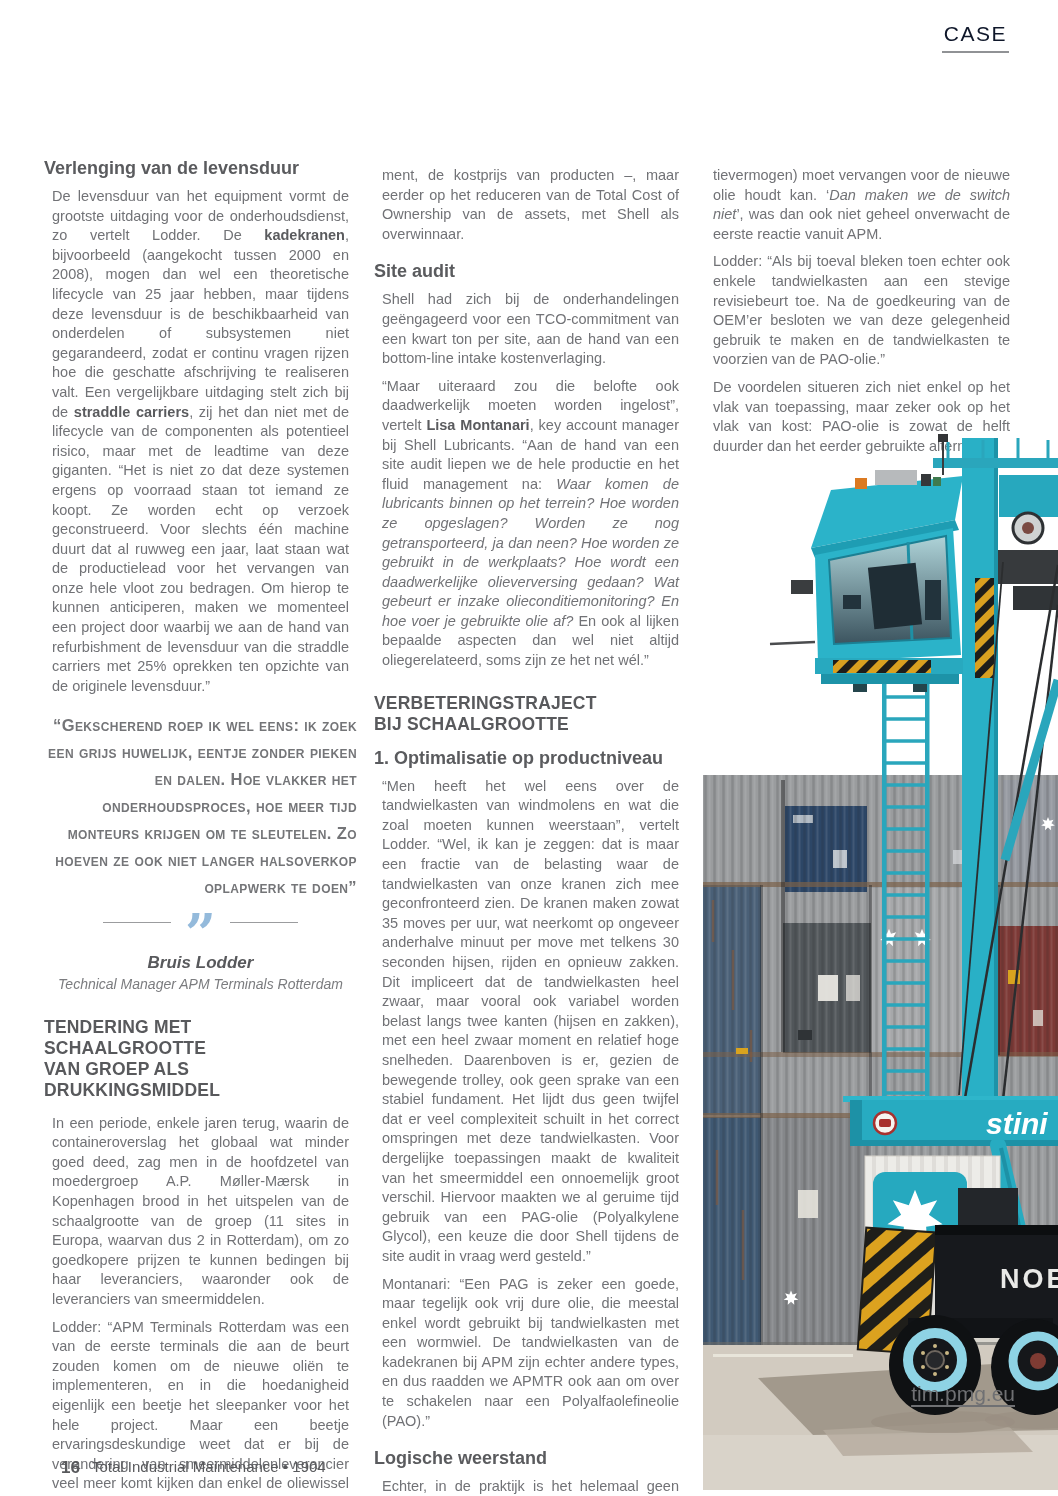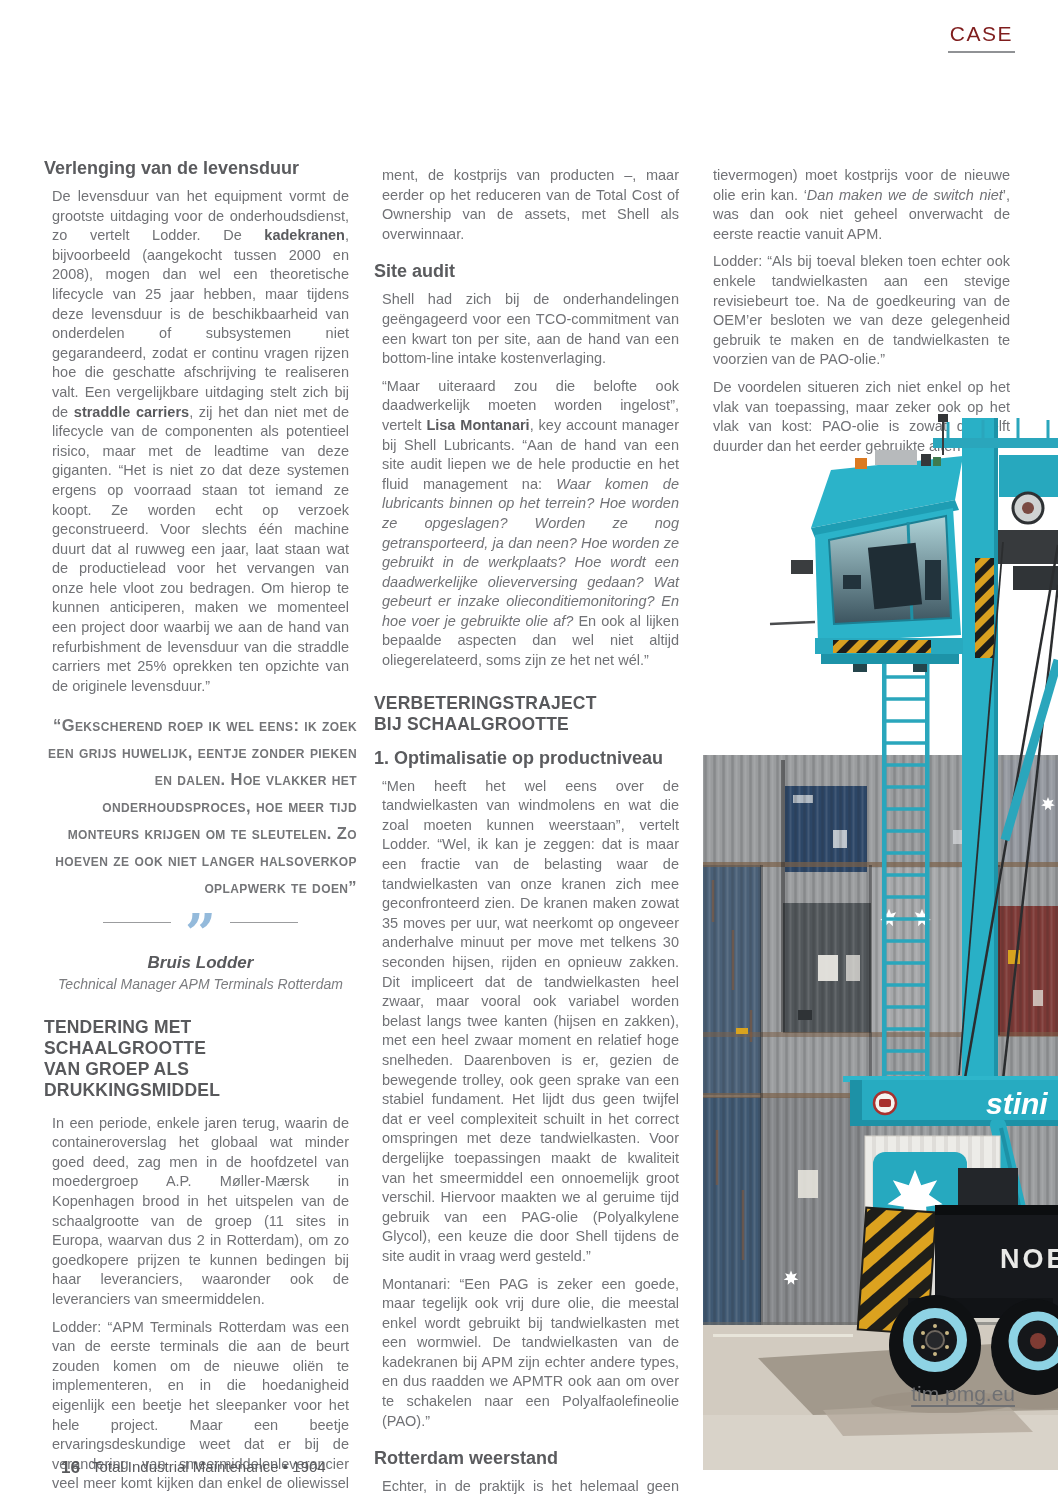--- a/index.html
+++ b/index.html
@@ -1,22 +1,22 @@
 <!DOCTYPE html>
 <html><head>
 <meta charset="utf-8">
 <style>
   html,body{margin:0;padding:0;background:#ffffff;}
   .page{
     position:relative;width:1058px;height:1496px;background:#ffffff;
     font-family:"Liberation Sans", sans-serif;color:#717276;overflow:hidden;
   }
   .case-label{
-    position:absolute;top:22px;right:43px;font-size:21px;letter-spacing:1.5px;
-    color:#7f1d1d;border-bottom:2px solid #909295;padding:0 2px 5px 2px;
+    position:absolute;top:22px;right:49px;font-size:21px;letter-spacing:1.5px;
+    color:#0f172a;border-bottom:2px solid #909295;padding:0 2px 5px 2px;
   }
   .col{position:absolute;top:158px;width:313px;font-size:14.5px;line-height:19.6px;text-align:justify;}
   .col1{left:44px;}
   .col2{left:374px;}
   .col3{left:705px;}
   .col p{margin:8px;}
   h3.sub{
     font-size:18px;font-weight:bold;color:#5a5b5e;margin:0 0 3px 0;line-height:21px;text-align:left;
   }
   h3.sub.mt{margin-top:17px;}
@@ -37,21 +37,21 @@
     position:relative;top:12px;font-family:"DejaVu Serif", serif;
   }
   .pq-author{font-weight:bold;font-style:italic;font-size:17px;color:#58595c;margin-top:14px;}
   .pq-role{font-style:italic;font-size:14px;color:#7b7c7f;margin-top:2px;}
   .footer{position:absolute;left:61px;top:1458px;color:#58595c;font-size:15px;}
   .footer .pgnum{font-size:17px;font-weight:bold;margin-right:12px;vertical-align:-1px;}
   .site-link{
     position:absolute;right:43px;top:1382px;font-size:21px;color:#6f7073;
     text-decoration:underline;text-underline-offset:4px;cursor:pointer;
   }
-  .photo{position:absolute;left:703px;top:410px;width:355px;height:1060px;}
+  .photo{position:absolute;left:703px;top:430px;width:355px;height:1060px;}
   .photo svg{display:block;width:100%;height:100%;}
 </style>
 </head>
 <body>
 
 <div class="page">
 
   <div class="case-label">CASE</div>
 
   <div class="col col1">
@@ -79,26 +79,26 @@
   <div class="col col2">
     <p>ment, de kostprijs van producten –, maar eerder op het reduceren van de Total Cost of Ownership van de assets, met Shell als overwinnaar.</p>
     <h3 class="sub mt">Site audit</h3>
     <p>Shell had zich bij de onderhandelingen geëngageerd voor een TCO-commitment van een kwart ton per site, aan de hand van een bottom-line intake kostenverlaging.</p>
     <p><span>“Maar uiteraard zou die belofte ook daadwerkelijk moeten worden ingelost”, vertelt </span><b class="term">Lisa Montanari</b><span>, key account manager bij Shell Lubricants. “Aan de hand van een site audit liepen we de hele productie en het fluid management na: </span><i>Waar komen de lubricants binnen op het terrein? Hoe worden ze opgeslagen? Worden ze nog getransporteerd, ja dan neen? Hoe worden ze gebruikt in de werkplaats? Hoe wordt een daadwerkelijke olieverversing gedaan? Wat gebeurt er inzake olieconditiemonitoring? En hoe voer je gebruikte olie af?</i><span> En ook al lijken bepaalde aspecten dan wel niet altijd oliegerelateerd, soms zijn ze het net wél.”</span></p>
     <h2 class="sect">VERBETERINGSTRAJECT
 BIJ SCHAALGROOTTE</h2>
     <h3 class="sub">1. Optimalisatie op productniveau</h3>
     <p>“Men heeft het wel eens over de tandwielkasten van windmolens en wat die zoal moeten kunnen weerstaan”, vertelt Lodder. “Wel, ik kan je zeggen: dat is maar een fractie van de belasting waar de tandwielkasten van onze kranen zich mee geconfronteerd zien. De kranen maken zowat 35 moves per uur, wat neerkomt op ongeveer anderhalve minuut per move met telkens 30 seconden hijsen, rijden en opnieuw zakken. Dit impliceert dat de tandwielkasten heel zwaar, maar vooral ook variabel worden belast langs twee kanten (hijsen en zakken), met een heel zwaar moment en relatief hoge snelheden. Daarenboven is er, gezien de bewegende trolley, ook geen sprake van een stabiel fundament. Het lijdt dus geen twijfel dat er veel complexiteit schuilt in het correct omspringen met deze tandwielkasten. Voor dergelijke toepassingen maakt de kwaliteit van het smeermiddel een onnoemelijk groot verschil. Hiervoor maakten we al geruime tijd gebruik van een PAG-olie (Polyalkylene Glycol), een keuze die door Shell tijdens de site audit in vraag werd gesteld.”</p>
     <p>Montanari: “Een PAG is zeker een goede, maar tegelijk ook vrij dure olie, die meestal enkel wordt gebruikt bij tandwielkasten met een wormwiel. De tandwielkasten van de kadekranen bij APM zijn echter andere types, en dus raadden we APMTR ook aan om over te schakelen naar een Polyalfaolefineolie (PAO).”</p>
-    <h3 class="sub mt">Rotterdam weerstand</h3>
+    <h3 class="sub mt">Logische weerstand</h3>
     <p>Echter, in de praktijk is het helemaal geen sinecure om over te stappen van een PAG- naar een PAO-olie: ze zijn immers niet compatibel. Dit houdt niet enkel in dat je de tandwielkast integraal moet flushen, maar ook alle afdichtingen en keerringen (door hun absorp-</p>
   </div>
 
   <div class="col col3">
-    <p><span>tievermogen) moet kostprijs voor de nieuwe olie erin kan. ‘</span><i>Dan maken we de switch niet</i><span>’, was dan ook niet geheel onverwacht de eerste reactie vanuit APM.</span></p>
+    <p><span>tievermogen) moet vervangen voor de nieuwe olie houdt kan. ‘</span><i>Dan maken we de switch niet</i><span>’, was dan ook niet geheel onverwacht de eerste reactie vanuit APM.</span></p>
     <p>Lodder: “Als bij toeval bleken toen echter ook enkele tandwielkasten aan een stevige revisiebeurt toe. Na de goedkeuring van de OEM’er besloten we van deze gelegenheid gebruik te maken en de tandwielkasten te voorzien van de PAO-olie.”</p>
     <p>De voordelen situeren zich niet enkel op het vlak van toepassing, maar zeker ook op het vlak van kost: PAO-olie is zowat de helft duurder dan het eerder gebruikte alternatief.</p>
   </div>
 
   <div class="photo">
     <svg viewBox="0 0 355 1060" preserveAspectRatio="none">
       <defs>
         <pattern id="corr" width="9" height="10" patternUnits="userSpaceOnUse">
           <rect width="9" height="10" fill="none"></rect>
           <line x1="2.5" y1="0" x2="2.5" y2="10" stroke="rgba(40,40,40,0.16)" stroke-width="2.5"></line>

